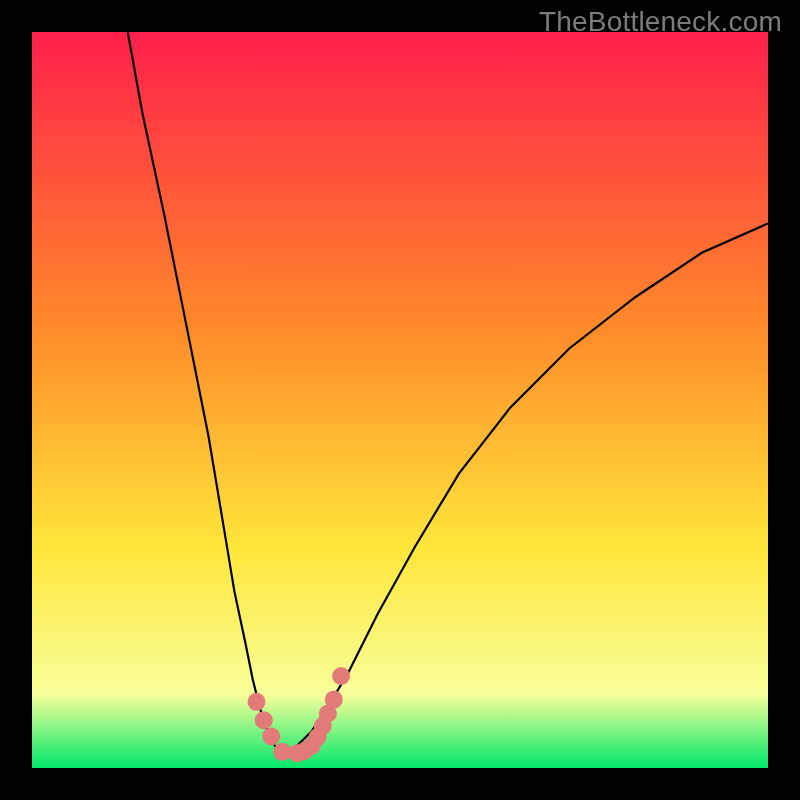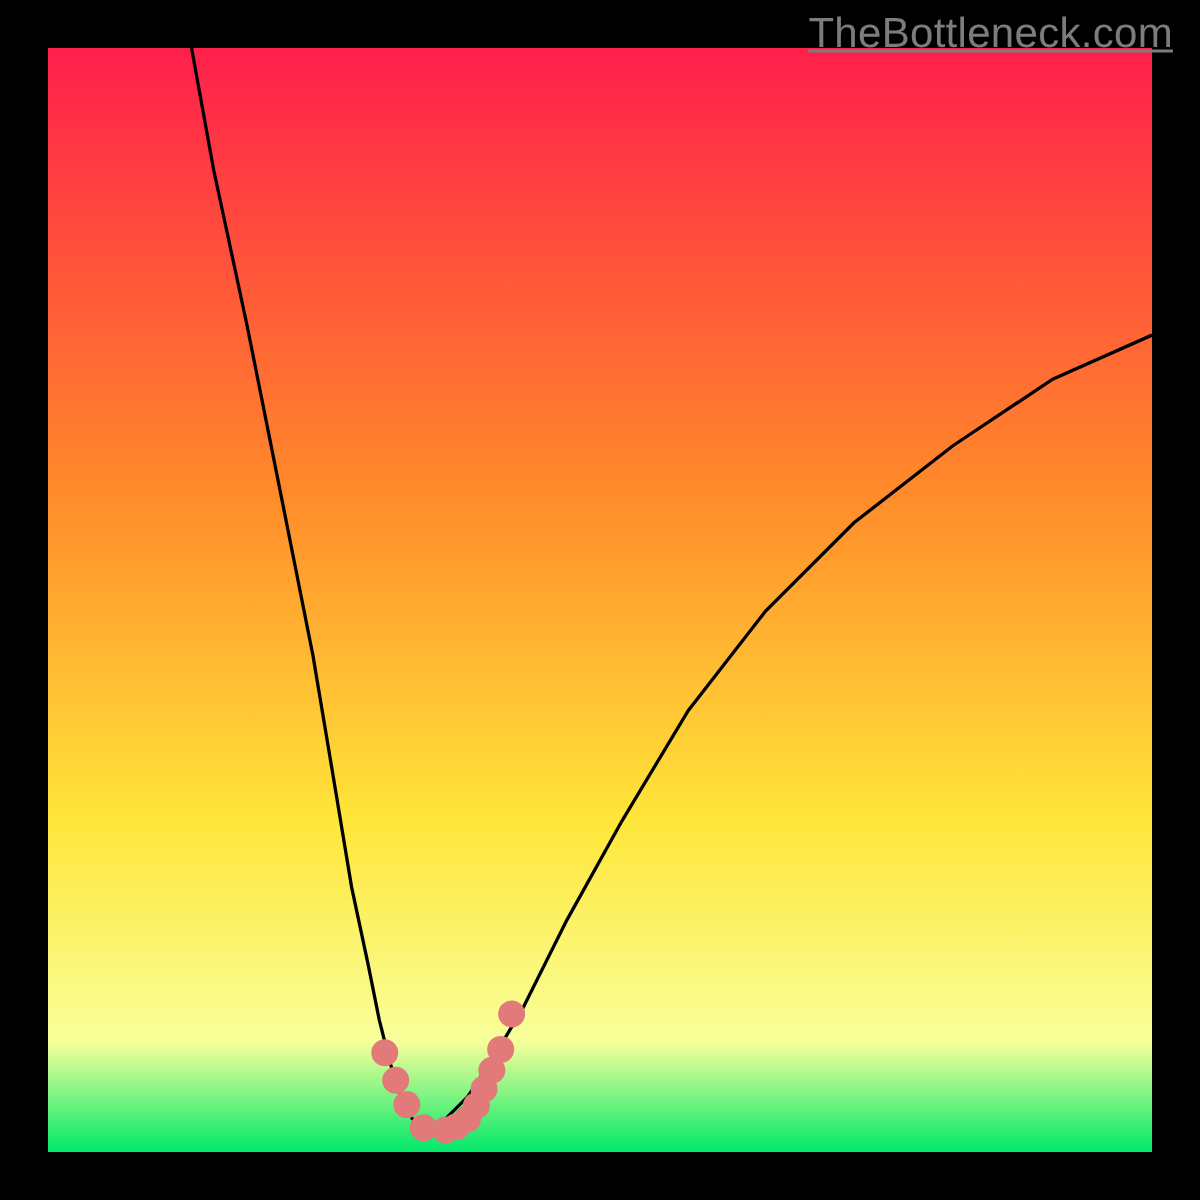--- a/index.html
+++ b/index.html
@@ -3,21 +3,20 @@
 <meta charset="utf-8">
 <style>
   html,body{margin:0;padding:0;width:800px;height:800px;overflow:hidden;background:#000;}
   .frame{position:relative;width:800px;height:800px;background:#000;}
   .plot{position:absolute;left:32px;top:32px;width:736px;height:736px;}
   .watermark{
     position:absolute;top:6px;right:18px;
     font:28px Arial, Helvetica, sans-serif;
     color:#7c7c7c;letter-spacing:.2px;
     user-select:none;
-    text-decoration:underline;
   }
   svg{display:block}
 </style>
 </head>
 <body>
 
 <div class="frame">
   <div class="plot">
     <svg width="736" height="736" viewBox="0 0 736 736">
       <defs>

